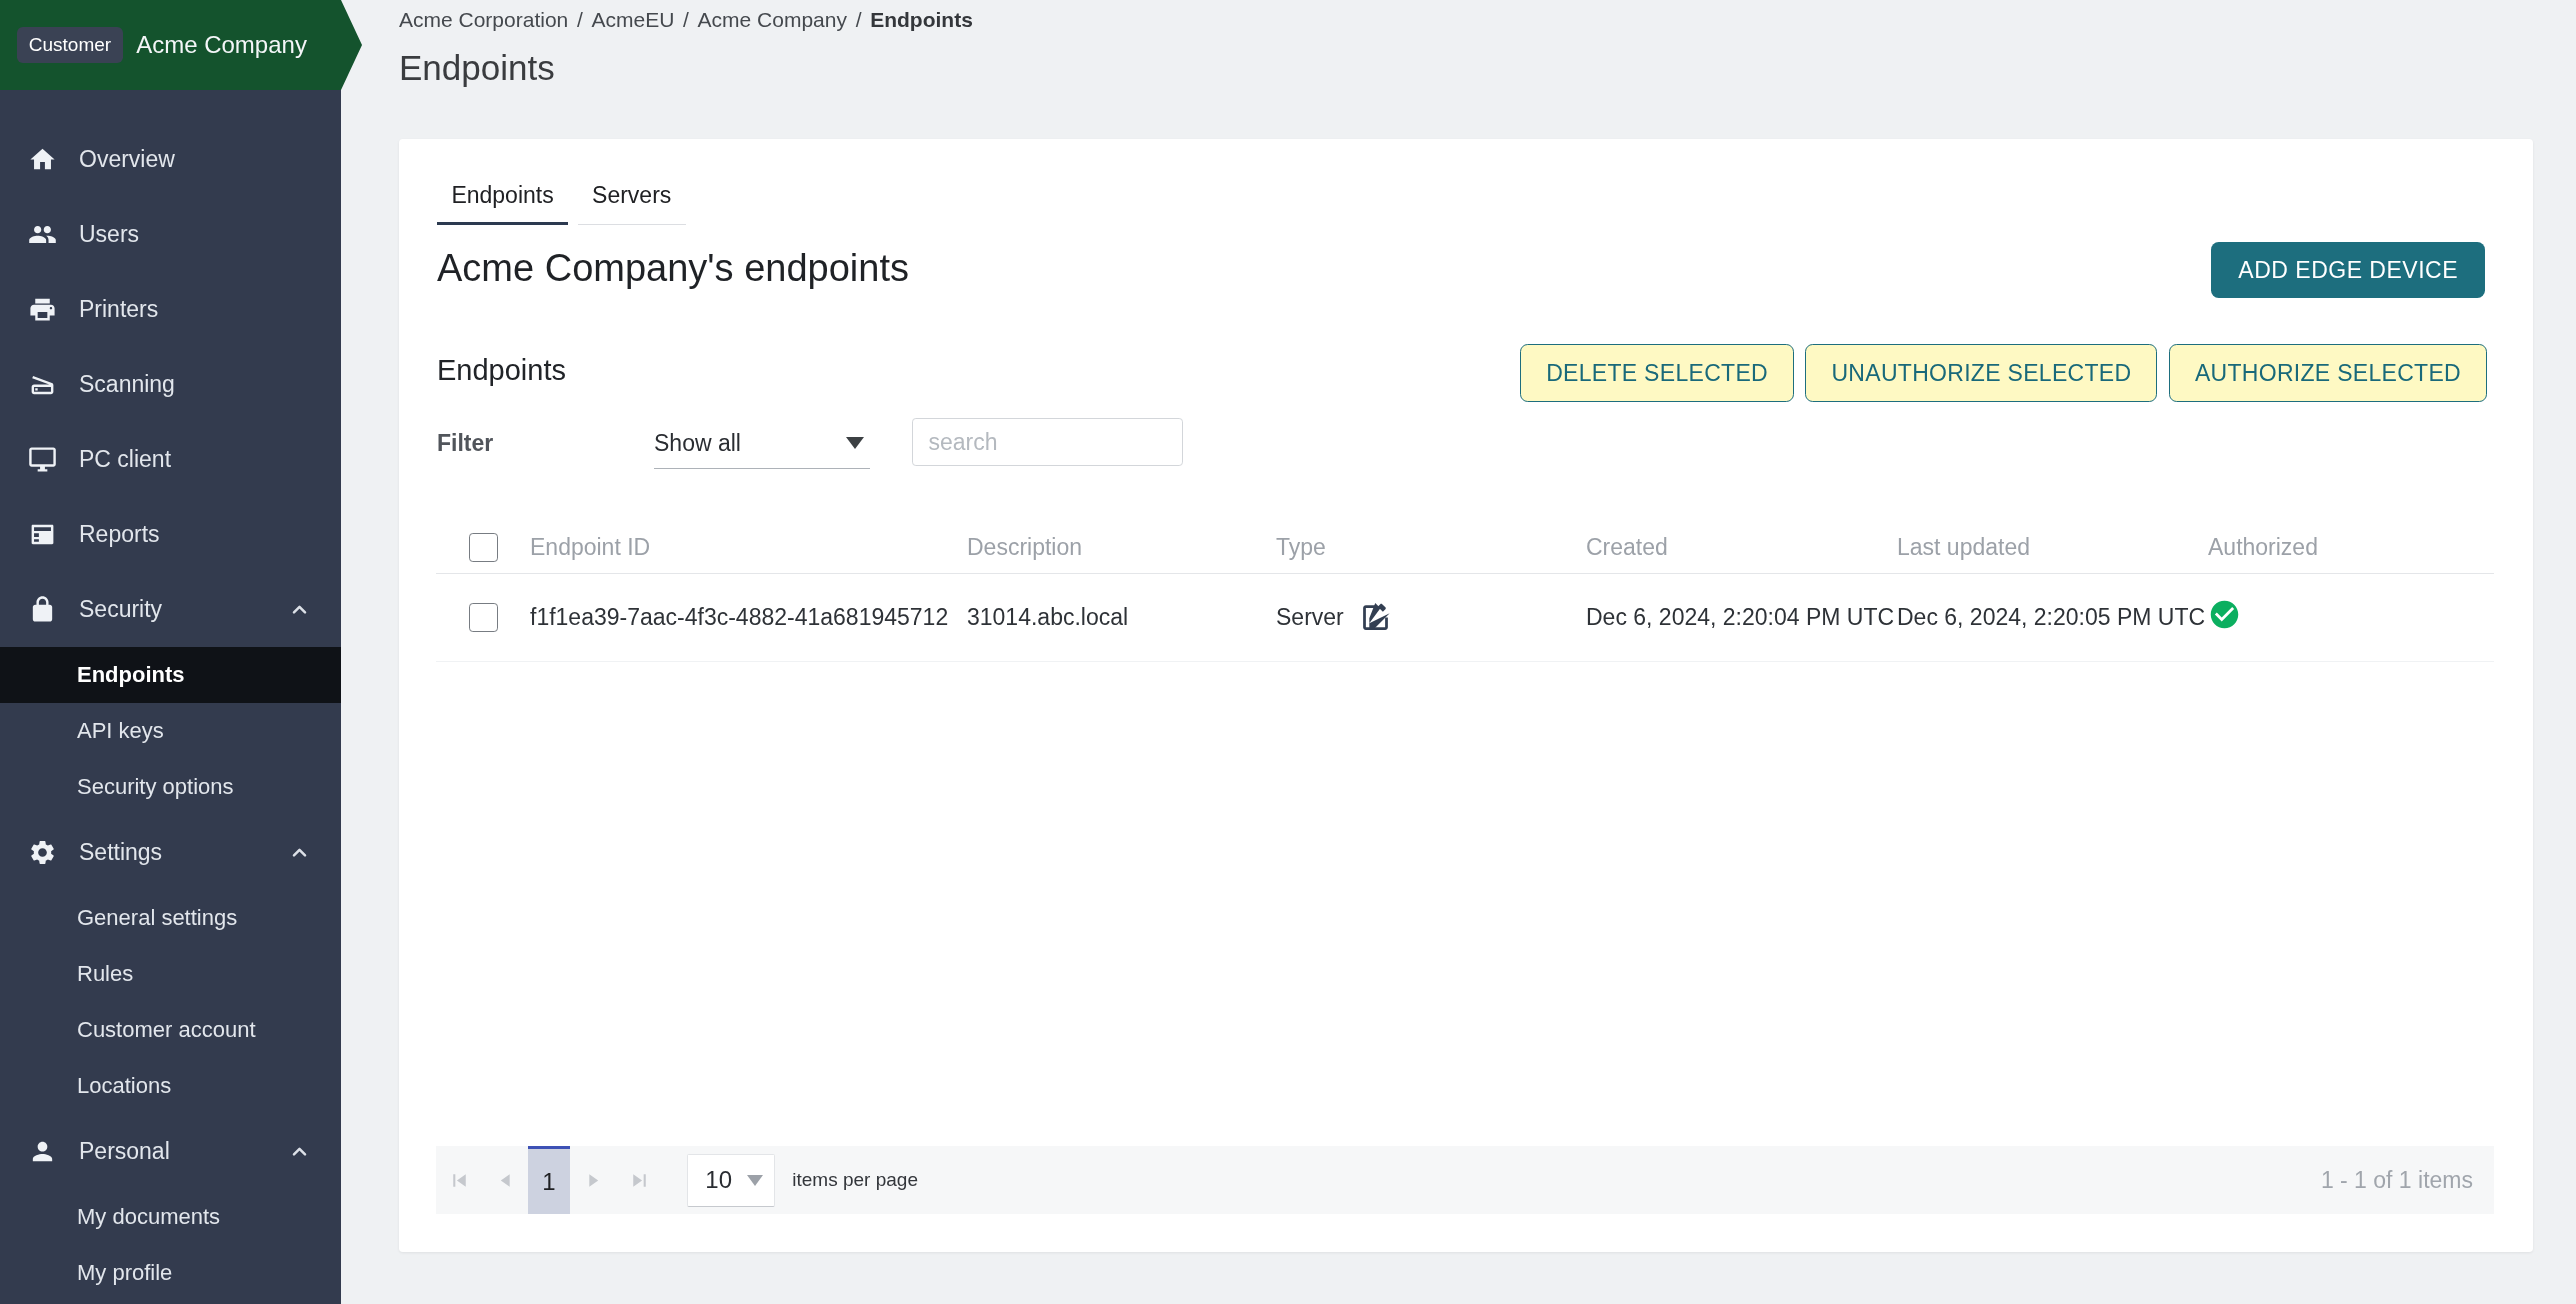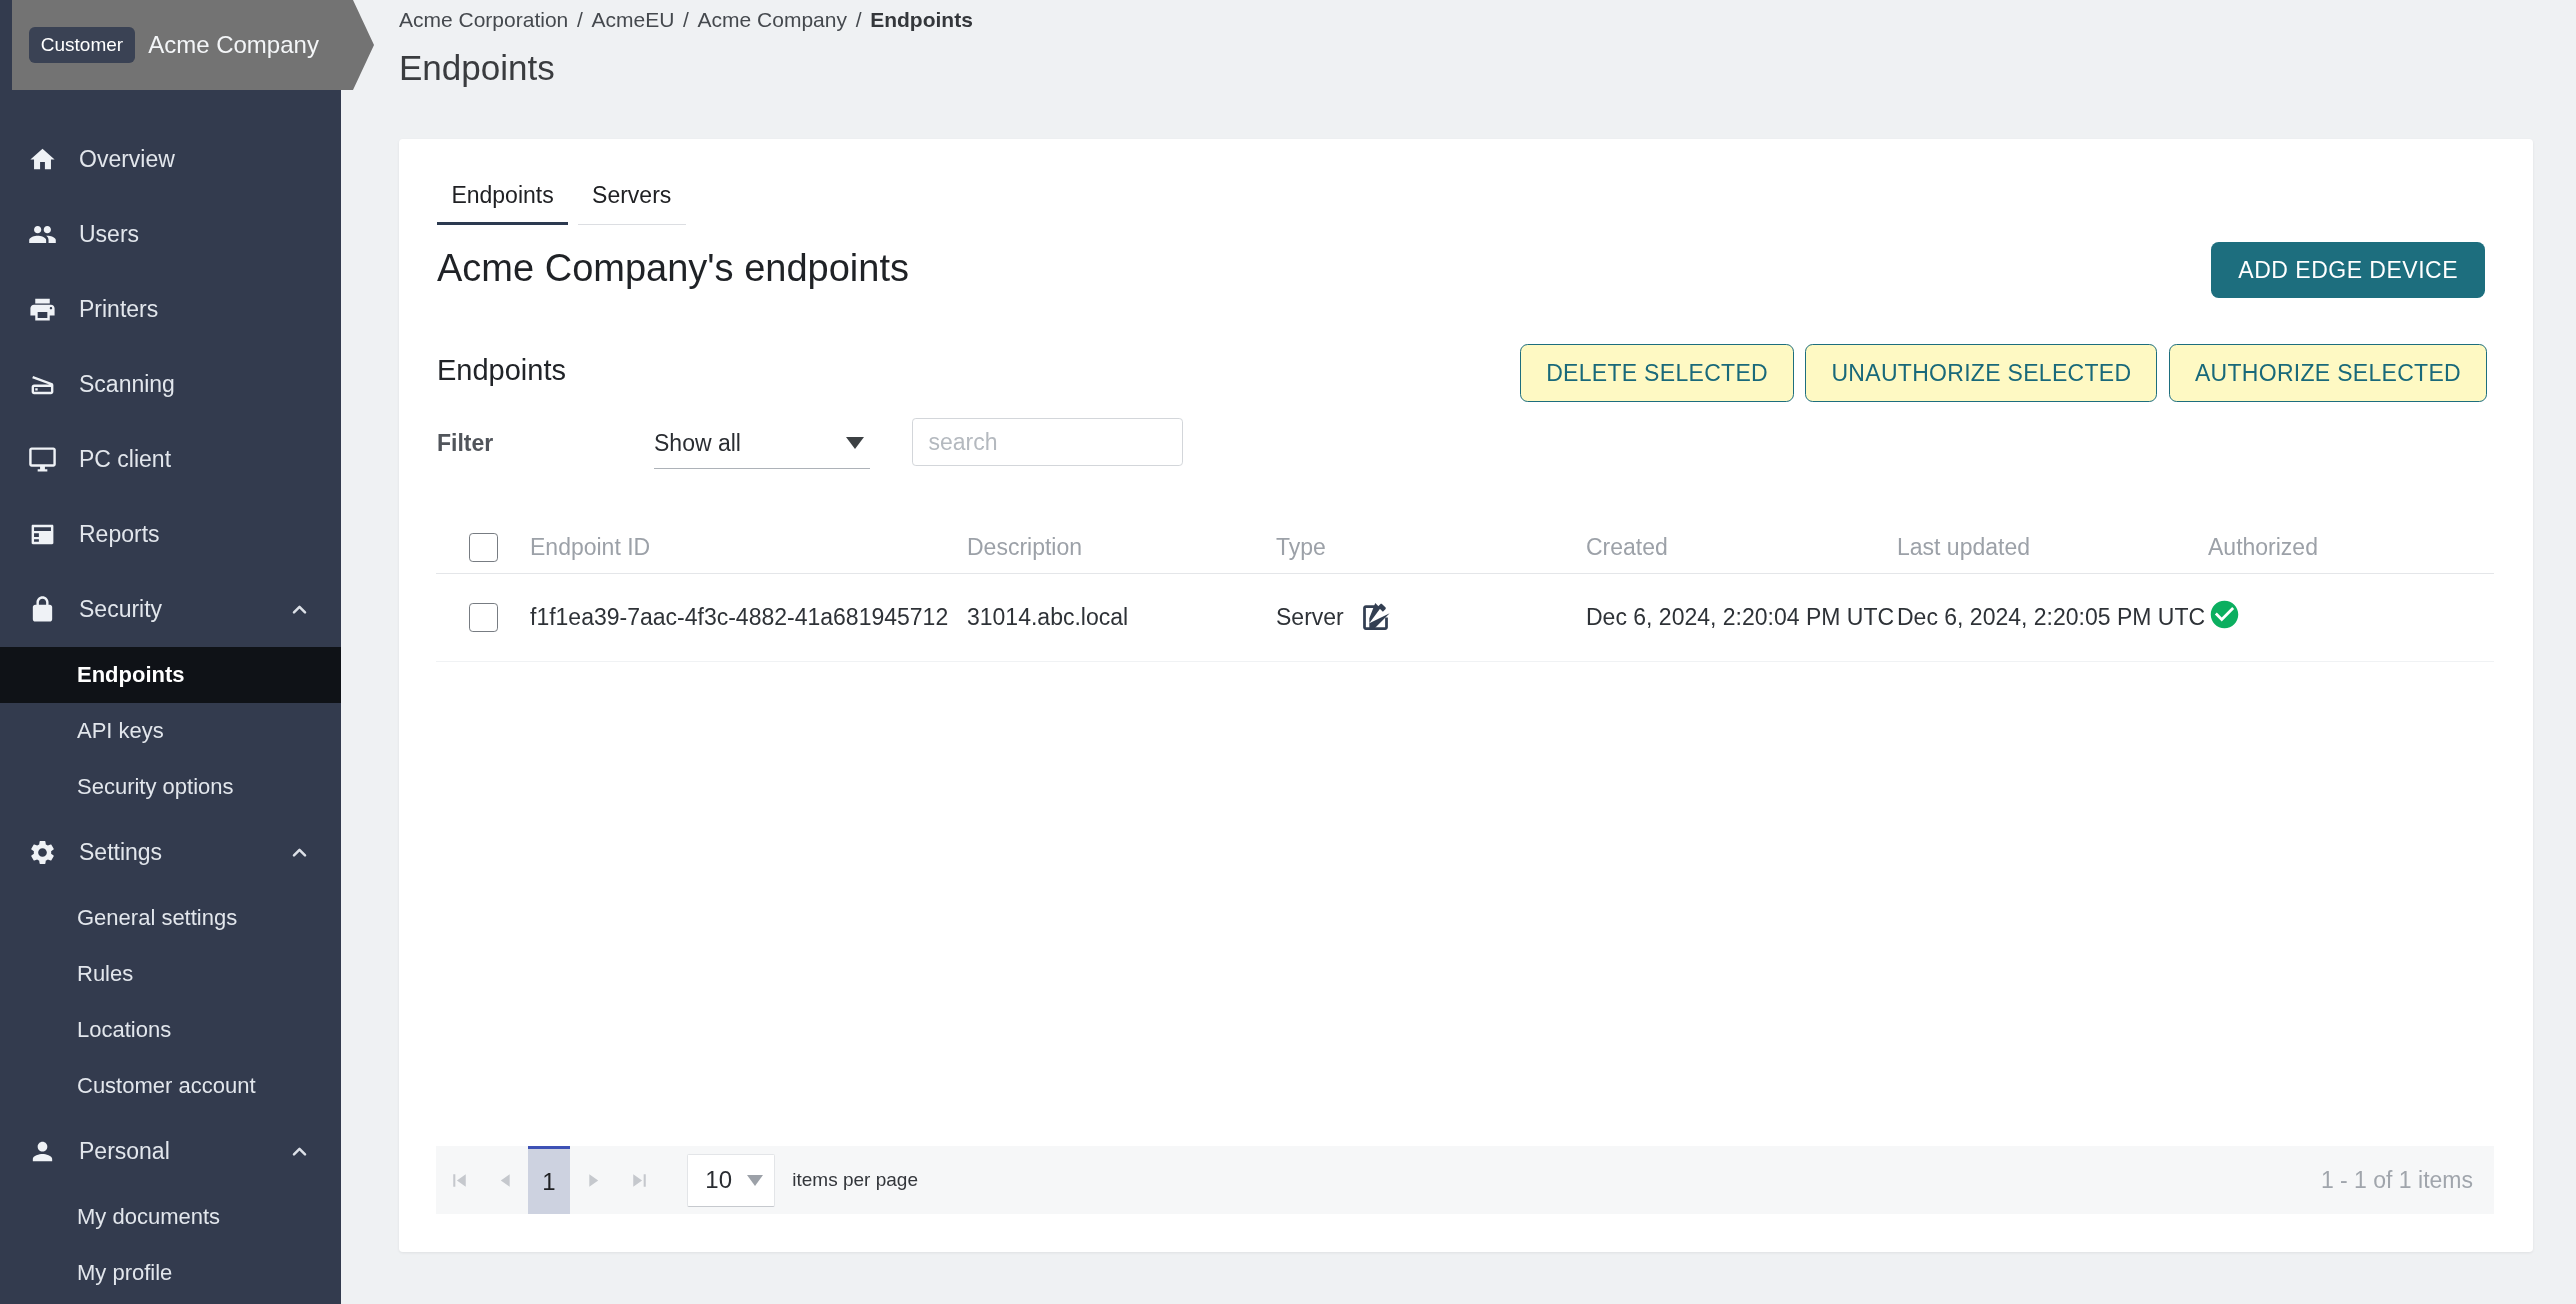--- a/index.html
+++ b/index.html
@@ -1,21 +1,21 @@
 <!DOCTYPE html>
 <html><head>
 <meta charset="utf-8">
 <style>
   * { margin:0; padding:0; box-sizing:border-box; }
   html,body { width:2576px; height:1304px; overflow:hidden; }
   body { background:#EFF1F3; font-family:"Liberation Sans","DejaVu Sans",sans-serif; position:relative; color:#26292E; }
 
   
   .sidebar { position:absolute; left:0; top:0; width:341px; height:1304px; background:#333B4E; z-index:2; }
-  .org-flag { position:absolute; left:12px; top:0; width:362px; height:90px; background:#737373;
+  .org-flag { position:absolute; left:0; top:0; width:362px; height:90px; background:#14532d;
               clip-path:polygon(0 0,341px 0,362px 45px,341px 90px,0 90px);
               display:flex; align-items:center; padding-left:17.3px; z-index:3; cursor:pointer; }
   .org-badge { background:#3A4254; color:#FFFFFF; font-size:19px; padding:6.7px 11.5px; border-radius:5.8px; }
   .org-name { color:#F4F6F8; font-size:24px; margin-left:13.5px; }
 
   .nav { position:absolute; top:90px; left:0; width:341px; padding-top:32px; }
   .nav-item { height:75px; display:flex; align-items:center; padding-left:27px; cursor:pointer; }
   .nav-icon { width:31px; height:31px; margin-right:21px; display:inline-flex; align-items:center; justify-content:center; flex:0 0 31px; }
   .nav-icon svg { width:29px; height:29px; fill:#EFF2F6; }
   .nav-label { color:#E2E6EC; font-size:23px; }
@@ -190,24 +190,24 @@
         </span>
     </div>
 
     <div class="nav-sub">
       <span class="nav-label">General settings</span>
     </div>
     <div class="nav-sub">
       <span class="nav-label">Rules</span>
     </div>
     <div class="nav-sub">
+      <span class="nav-label">Customer account</span>
+    </div>
+    <div class="nav-sub">
       <span class="nav-label">Locations</span>
-    </div>
-    <div class="nav-sub">
-      <span class="nav-label">Customer account</span>
     </div>
 
     <div class="nav-item">
       <span class="nav-icon">
         <svg viewBox="0 0 24 24">
             <path d="M12 12c2.21 0 4-1.79 4-4s-1.79-4-4-4-4 1.79-4 4 1.79 4 4 4zm0 2c-2.67 0-8 1.34-8 4v2h16v-2c0-2.66-5.33-4-8-4z"></path>
           </svg>
         </span>
       <span class="nav-label">Personal</span>
       <span class="nav-chevron">

